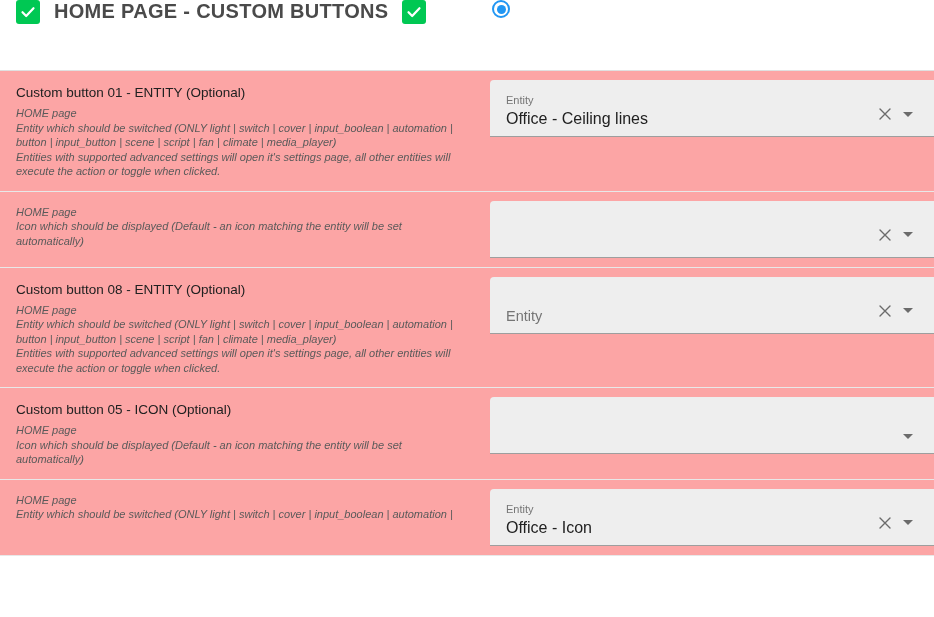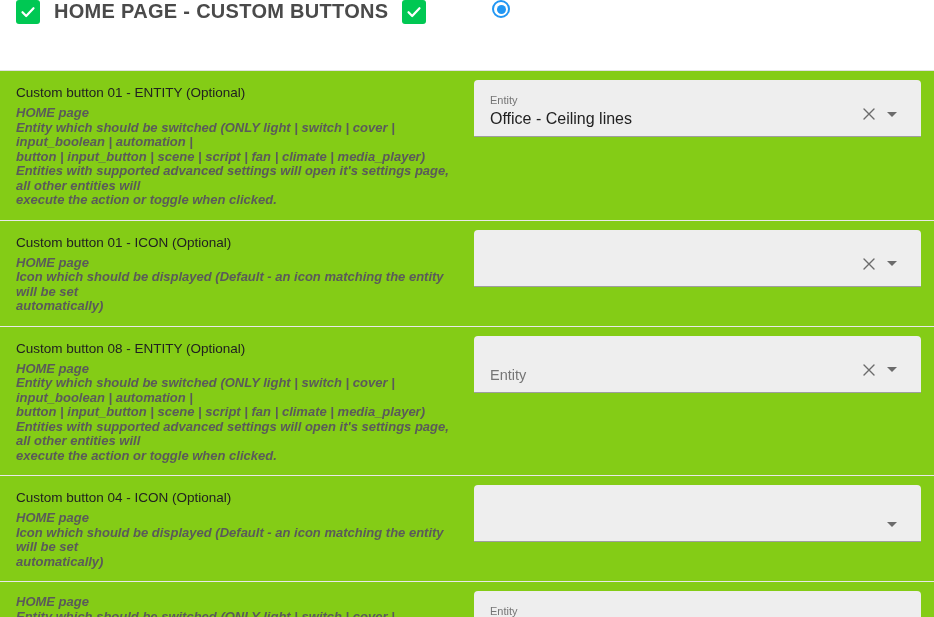--- a/index.html
+++ b/index.html
@@ -68,42 +68,42 @@
   }
 
   
   .rows {
     display: block;
   }
   .row {
     display: flex;
     align-items: flex-start;
     border-bottom: 1px solid #e8e8e8;
-    background: #84cc16;
+    background: #fca5a5;
     padding: 0;
     box-sizing: border-box;
+    gap: 16px;
   }
   .row-left {
     width: 474px;
     box-sizing: border-box;
     padding: 13px 16px 12px 16px;
     flex: 0 0 474px;
   }
   .row-label {
     font-size: 13.5px;
     color: #212121;
     line-height: 17px;
     margin-bottom: 5px;
   }
   .row-desc {
-    font-size: 13px;
+    font-size: 11px;
     font-style: italic;
     color: #5a5a5a;
     line-height: 14.5px;
-    font-weight: bold;
   }
   .row-desc .dline { display: block; }
 
   .row-right {
     flex: 1 1 auto;
     box-sizing: border-box;
     padding: 9px 16px 9px 0;
     display: flex;
     align-items: flex-start;
   }
@@ -220,21 +220,20 @@
                 <path d="M2 2 L12 12 M12 2 L2 12" stroke="#6b6b6b" stroke-width="1.4" stroke-linecap="round"></path>
               </svg>
             </span>
             <span class="caret"></span>
           </div>
         </div>
       </div>
     </div>
     <div class="row">
       <div class="row-left">
-        <div class="row-label">Custom button 01 - ICON (Optional)</div>
         <div class="row-desc">
           <span class="dline">HOME page</span>
           <span class="dline">Icon which should be displayed (Default - an icon matching the entity will be set</span>
           <span class="dline">automatically)</span>
         </div>
       </div>
       <div class="row-right">
         <div class="field">
           <div class="field-inner"></div>
           <div class="field-icons">
@@ -270,21 +269,21 @@
                 <path d="M2 2 L12 12 M12 2 L2 12" stroke="#6b6b6b" stroke-width="1.4" stroke-linecap="round"></path>
               </svg>
             </span>
             <span class="caret"></span>
           </div>
         </div>
       </div>
     </div>
     <div class="row">
       <div class="row-left">
-        <div class="row-label">Custom button 04 - ICON (Optional)</div>
+        <div class="row-label">Custom button 05 - ICON (Optional)</div>
         <div class="row-desc">
           <span class="dline">HOME page</span>
           <span class="dline">Icon which should be displayed (Default - an icon matching the entity will be set</span>
           <span class="dline">automatically)</span>
         </div>
       </div>
       <div class="row-right">
         <div class="field">
           <div class="field-inner"></div>
           <div class="field-icons">

